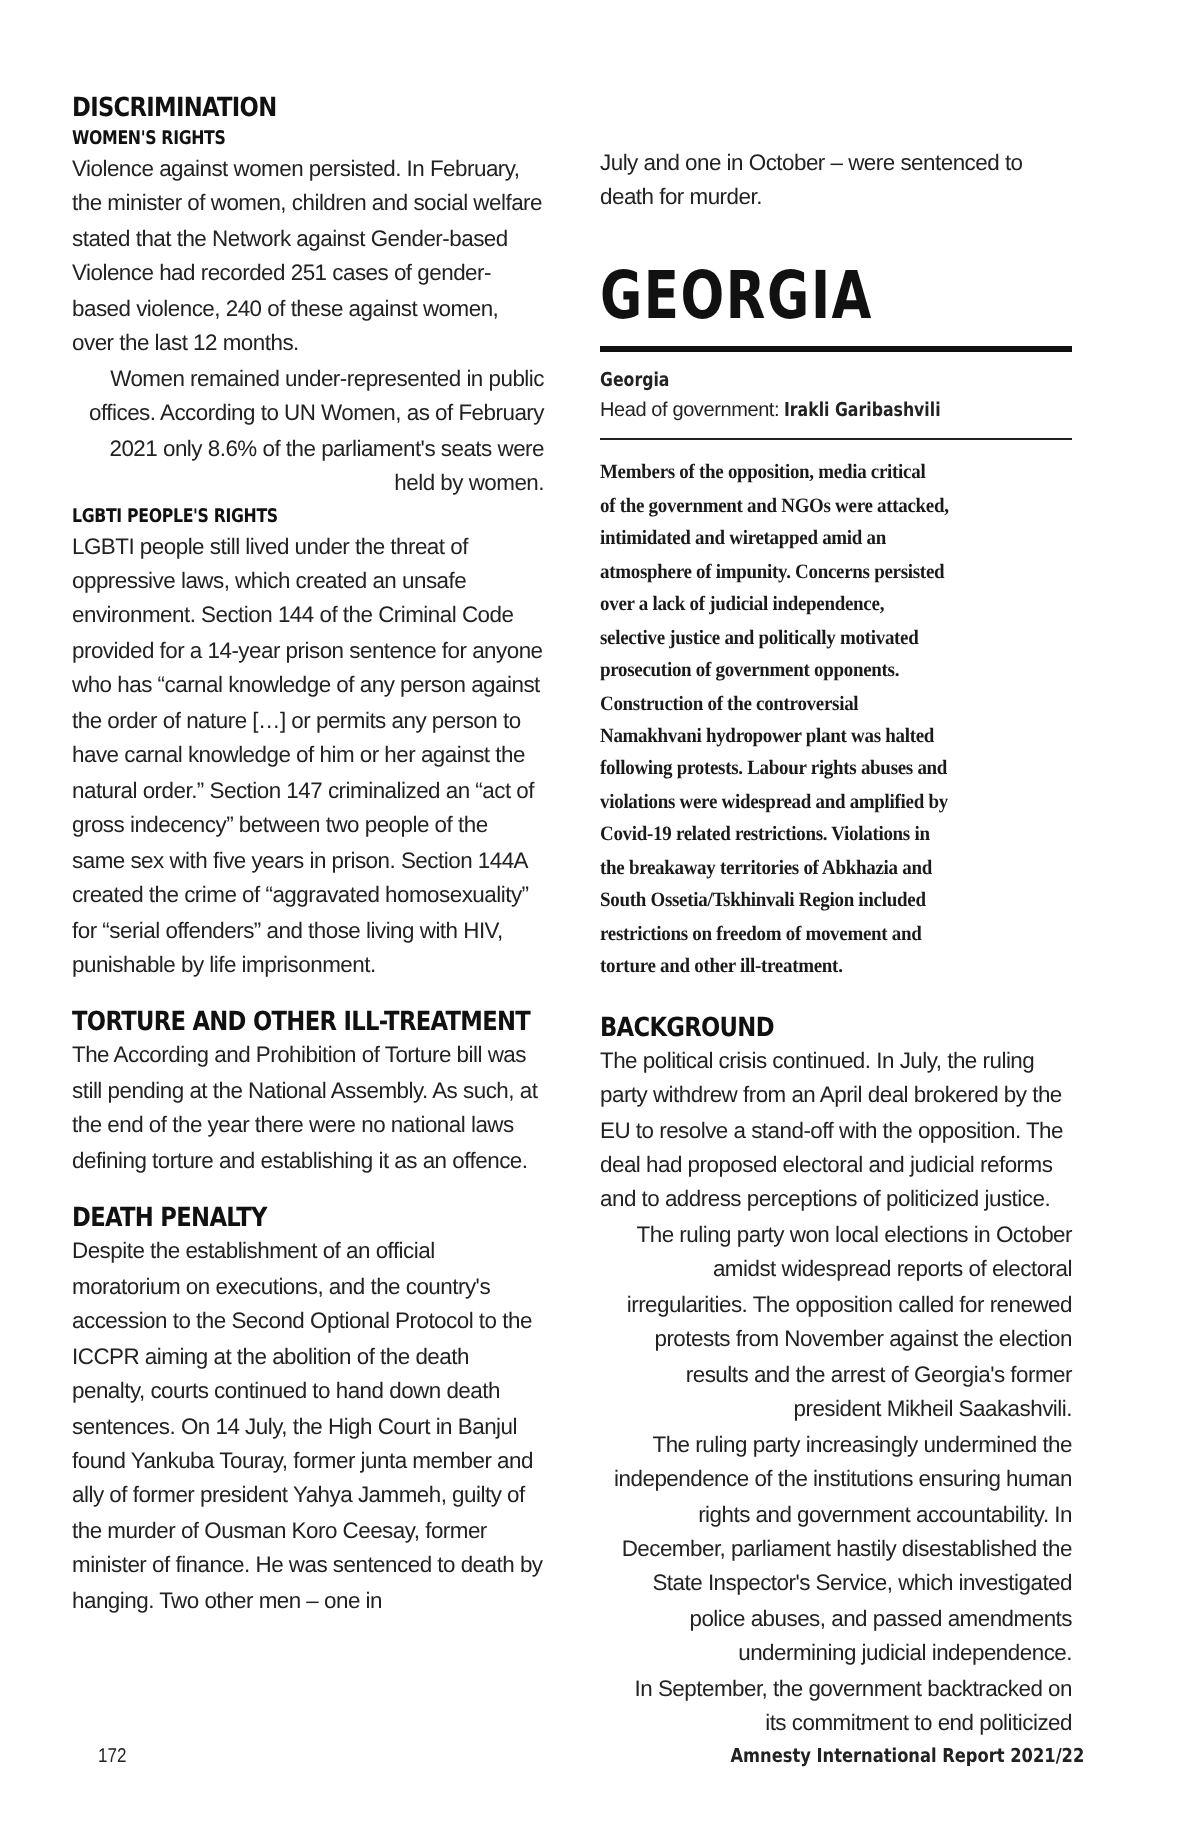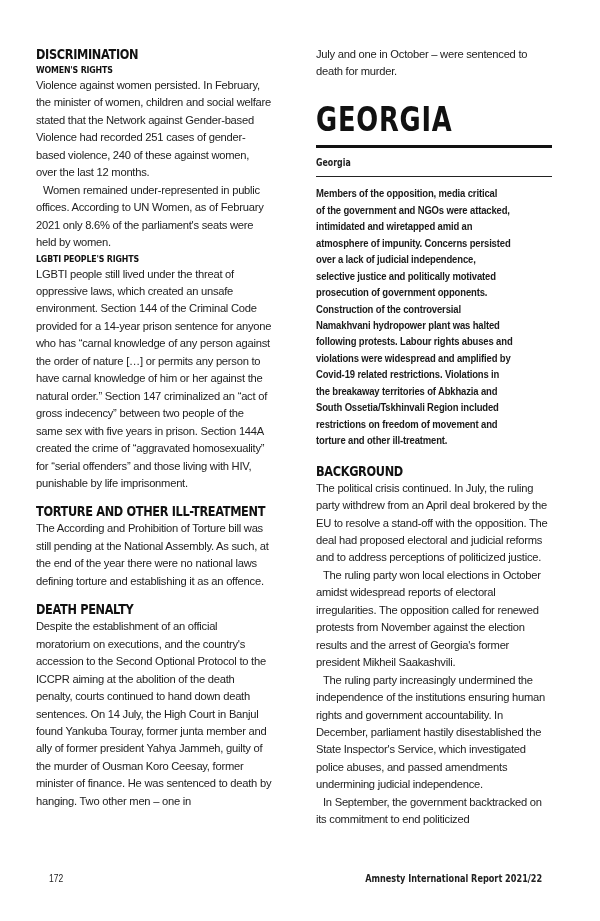--- a/index.html
+++ b/index.html
@@ -14,32 +14,32 @@
       overflow: hidden;
       color: #1a1a1a;
       font-family: "Liberation Sans Narrow", "Liberation Sans", sans-serif;
     }
     .col {
       position: absolute;
       top: 46px;
       width: 236px;
     }
     .col-left { left: 36px; }
-    .col-right { left: 316px; width: 236px; }
+    .col-right { left: 300px; width: 236px; margin-top: 28px; }
 
     .body-text {
       font-family: "Liberation Sans", sans-serif;
       font-size: 11.2px;
       line-height: 17.45px;
       letter-spacing: -0.25px;
       margin: 0;
       color: #222;
       font-stretch: condensed;
     }
-    .body-text.indent { text-indent: 7px; }
+    .body-text.indent { text-indent: 7px; text-align: right; }
 
     .h2 {
       font-family: "DejaVu Sans", sans-serif;
       font-weight: bold;
       font-size: 13.2px;
       letter-spacing: -0.4px;
       line-height: 17px;
       margin: 0;
       transform: scaleX(0.86);
       transform-origin: left;
@@ -104,21 +104,21 @@
       font-weight: bold;
       font-family: "DejaVu Sans", sans-serif;
       font-size: 9.6px;
       display: inline-block;
       transform: scaleX(0.82);
       transform-origin: left;
       white-space: nowrap;
     }
     .summary {
       margin-top: 9px;
-      font-family: Liberation Sans, sans-serif;
+      font-family: Liberation Serif, serif;
       font-weight: 600;
       font-size: 10.2px;
       line-height: 16.45px;
       letter-spacing: -0.15px;
       color: #1a1a1a;
       word-spacing: 0px;
     }
     .summary span {
       display: block;
       white-space: nowrap;
@@ -156,20 +156,24 @@
 </div>
 
 <div class="col col-right">
   <p class="body-text">July and one in October – were sentenced to death for murder.</p>
 
   <h1 class="country-title">GEORGIA</h1>
   <div class="rule-thick"></div>
 
   <div class="facts">
     <div><span class="fact-name">Georgia</span></div>
+    <div>
+      <span class="label">Head of government:</span>
+      <span class="val">Irakli Garibashvili</span>
+    </div>
   </div>
   <div class="rule-thin"></div>
 
   <div class="summary">
     <span>Members of the opposition, media critical</span>
     <span>of the government and NGOs were attacked,</span>
     <span>intimidated and wiretapped amid an</span>
     <span>atmosphere of impunity. Concerns persisted</span>
     <span>over a lack of judicial independence,</span>
     <span>selective justice and politically motivated</span>

